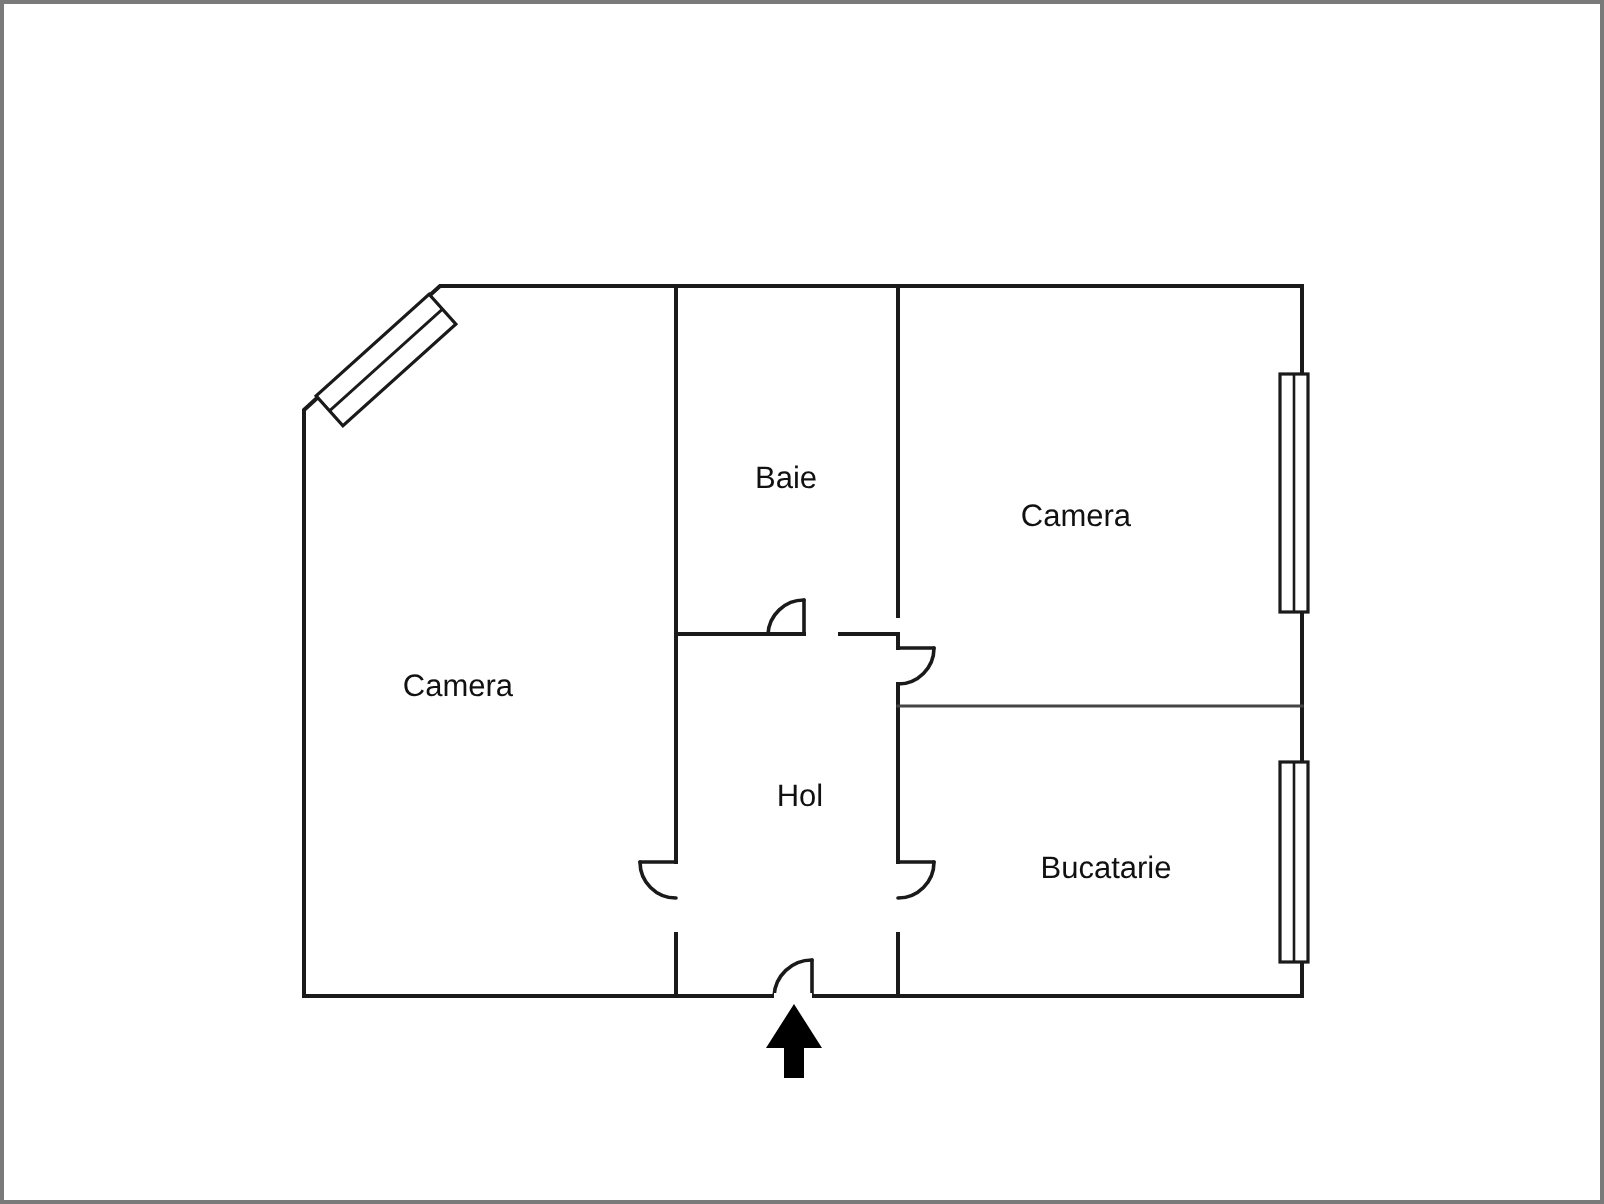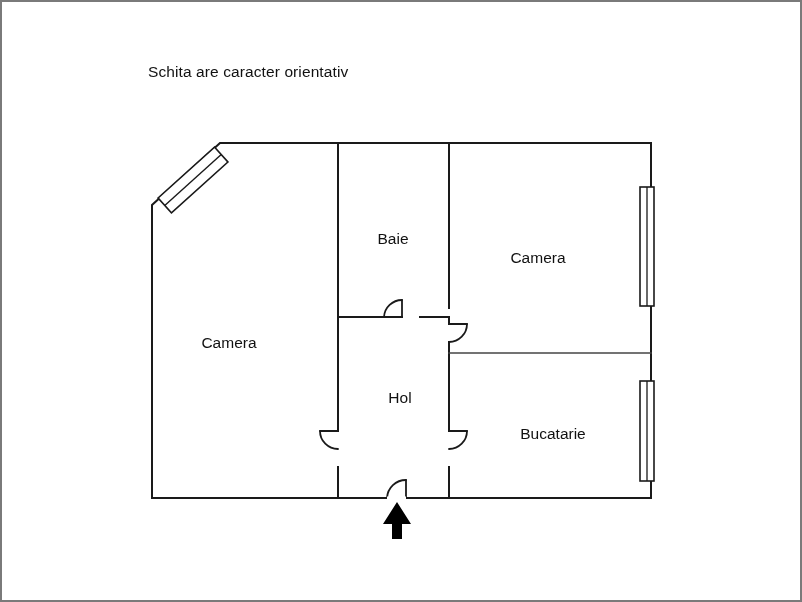--- a/index.html
+++ b/index.html
@@ -69,21 +69,20 @@
   .entry-arrow {
     fill: #000000;
     stroke: none;
   }
 </style>
 </head>
 <body>
 
 <div id="page">
 
-  <div id="plan-title">Schita are caracter orientativ</div>
 
   <svg id="floorplan-svg" viewBox="0 0 802 602">
 
     <path class="wall" id="outline" d="M 150 496 L 150 203 L 218 141 L 649 141 L 649 496 Z"></path>
 
     <path class="wall" d="M 336 141 L 336 429 M 336 465 L 336 496"></path>
 
     <path class="wall" d="M 447 141 L 447 306"></path>
 
     <path class="wall" d="M 336 315 L 400 315 M 418 315 L 447 315"></path>

